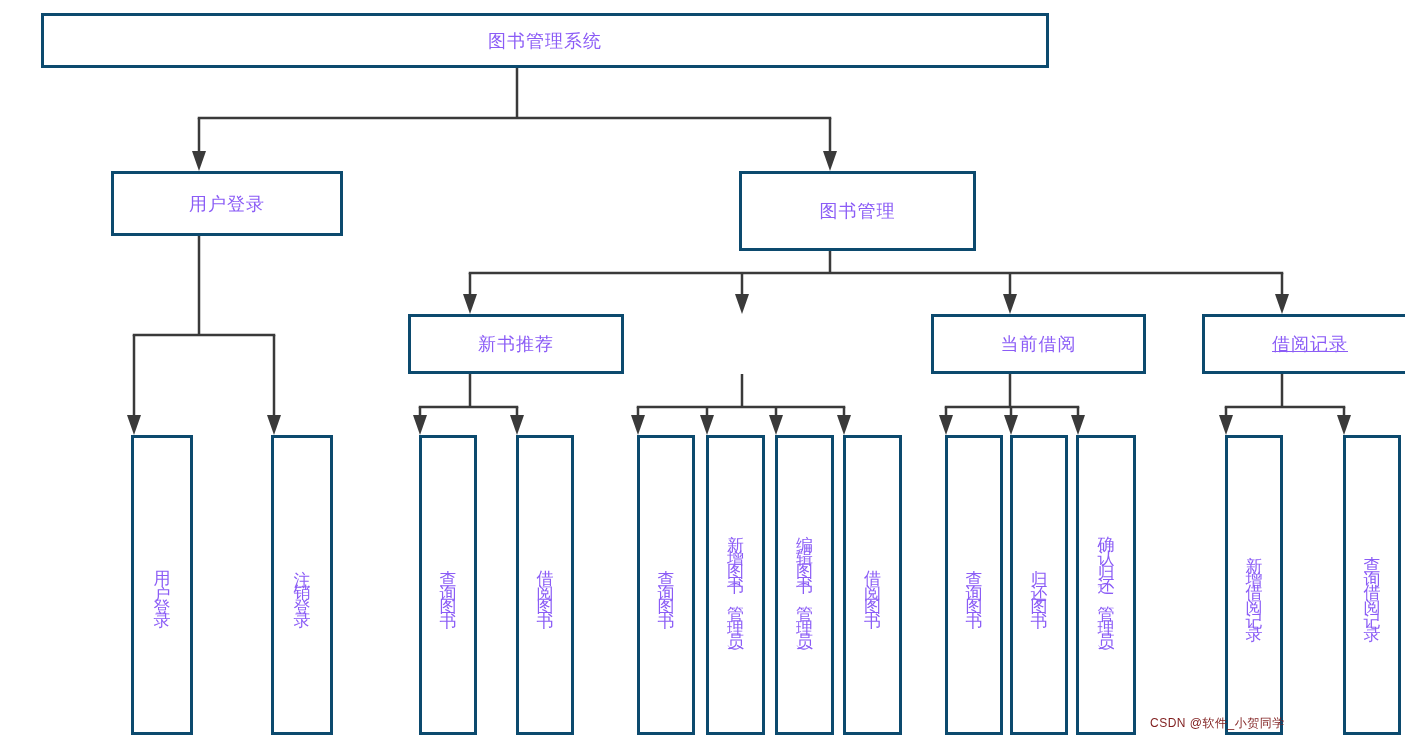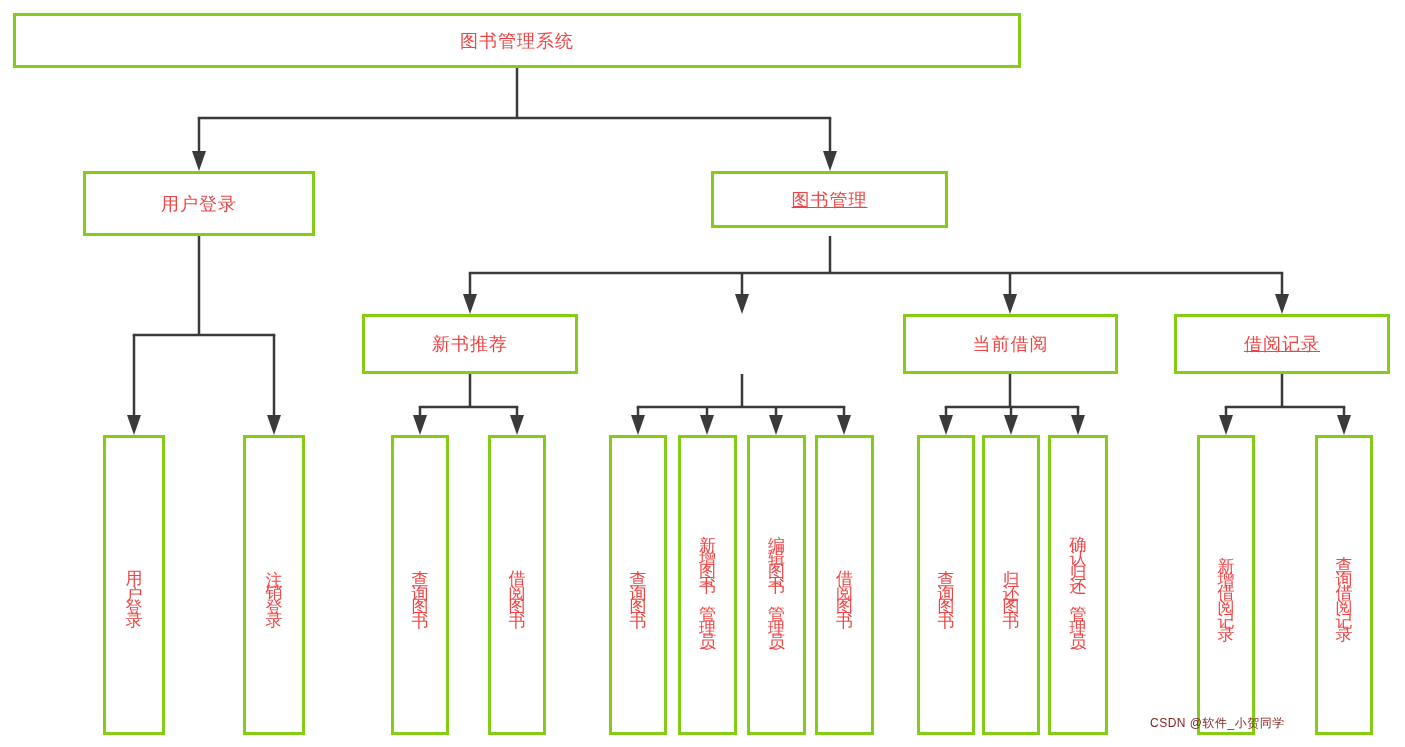--- a/index.html
+++ b/index.html
@@ -19,46 +19,47 @@
     position: absolute;
     left: 0;
     top: 0;
     width: 1405px;
     height: 747px;
     z-index: 1;
   }
   .node {
     position: absolute;
     background: #ffffff;
-    border: 3px solid #84cc16;
+    border: 3px solid #0c4a6e;
     box-sizing: border-box;
     display: flex;
     align-items: center;
     justify-content: center;
-    color: #ef4444;
+    color: #8b5cf6;
     z-index: 2;
+    margin-left: 28px;
   }
   .hbox {
     font-size: 18px;
     letter-spacing: 1px;
     white-space: nowrap;
   }
   .leaf {
     writing-mode: vertical-rl;
     text-orientation: mixed;
     font-size: 17px;
     line-height: 1;
     letter-spacing: 14px;
     white-space: nowrap;
   }
   
   #nd-root           { left: 13px;   top: 13px;  width: 1008px; height: 55px; }
   #nd-user-login     { left: 83px;   top: 171px; width: 232px;  height: 65px; }
-  #nd-book-mgmt      { left: 711px;  top: 171px; width: 237px;  height: 57px; text-decoration: underline; }
-  #nd-new-book-rec   { left: 362px;  top: 314px; width: 216px;  height: 60px; }
+  #nd-book-mgmt      { left: 711px;  top: 171px; width: 237px;  height: 80px; }
+  #nd-new-book-rec   { left: 380px;  top: 314px; width: 216px;  height: 60px; }
   #nd-book-borrow    { left: 634px;  top: 314px; width: 216px;  height: 60px; }
   #nd-current-borrow { left: 903px;  top: 314px; width: 215px;  height: 60px; }
   #nd-borrow-records { left: 1174px; top: 314px; width: 216px;  height: 60px; text-decoration: underline; }
   #nd-leaf-user-login{ left: 103px;  top: 435px; width: 62px;   height: 300px; }
   #nd-leaf-logout    { left: 243px;  top: 435px; width: 62px;   height: 300px; }
   #nd-nb-query       { left: 391px;  top: 435px; width: 58px;   height: 300px; }
   #nd-nb-borrow      { left: 488px;  top: 435px; width: 58px;   height: 300px; }
   #nd-bb-query       { left: 609px;  top: 435px; width: 58px;   height: 300px; }
   #nd-bb-add         { left: 678px;  top: 435px; width: 59px;   height: 300px; }
   #nd-bb-edit        { left: 747px;  top: 435px; width: 59px;   height: 300px; }

